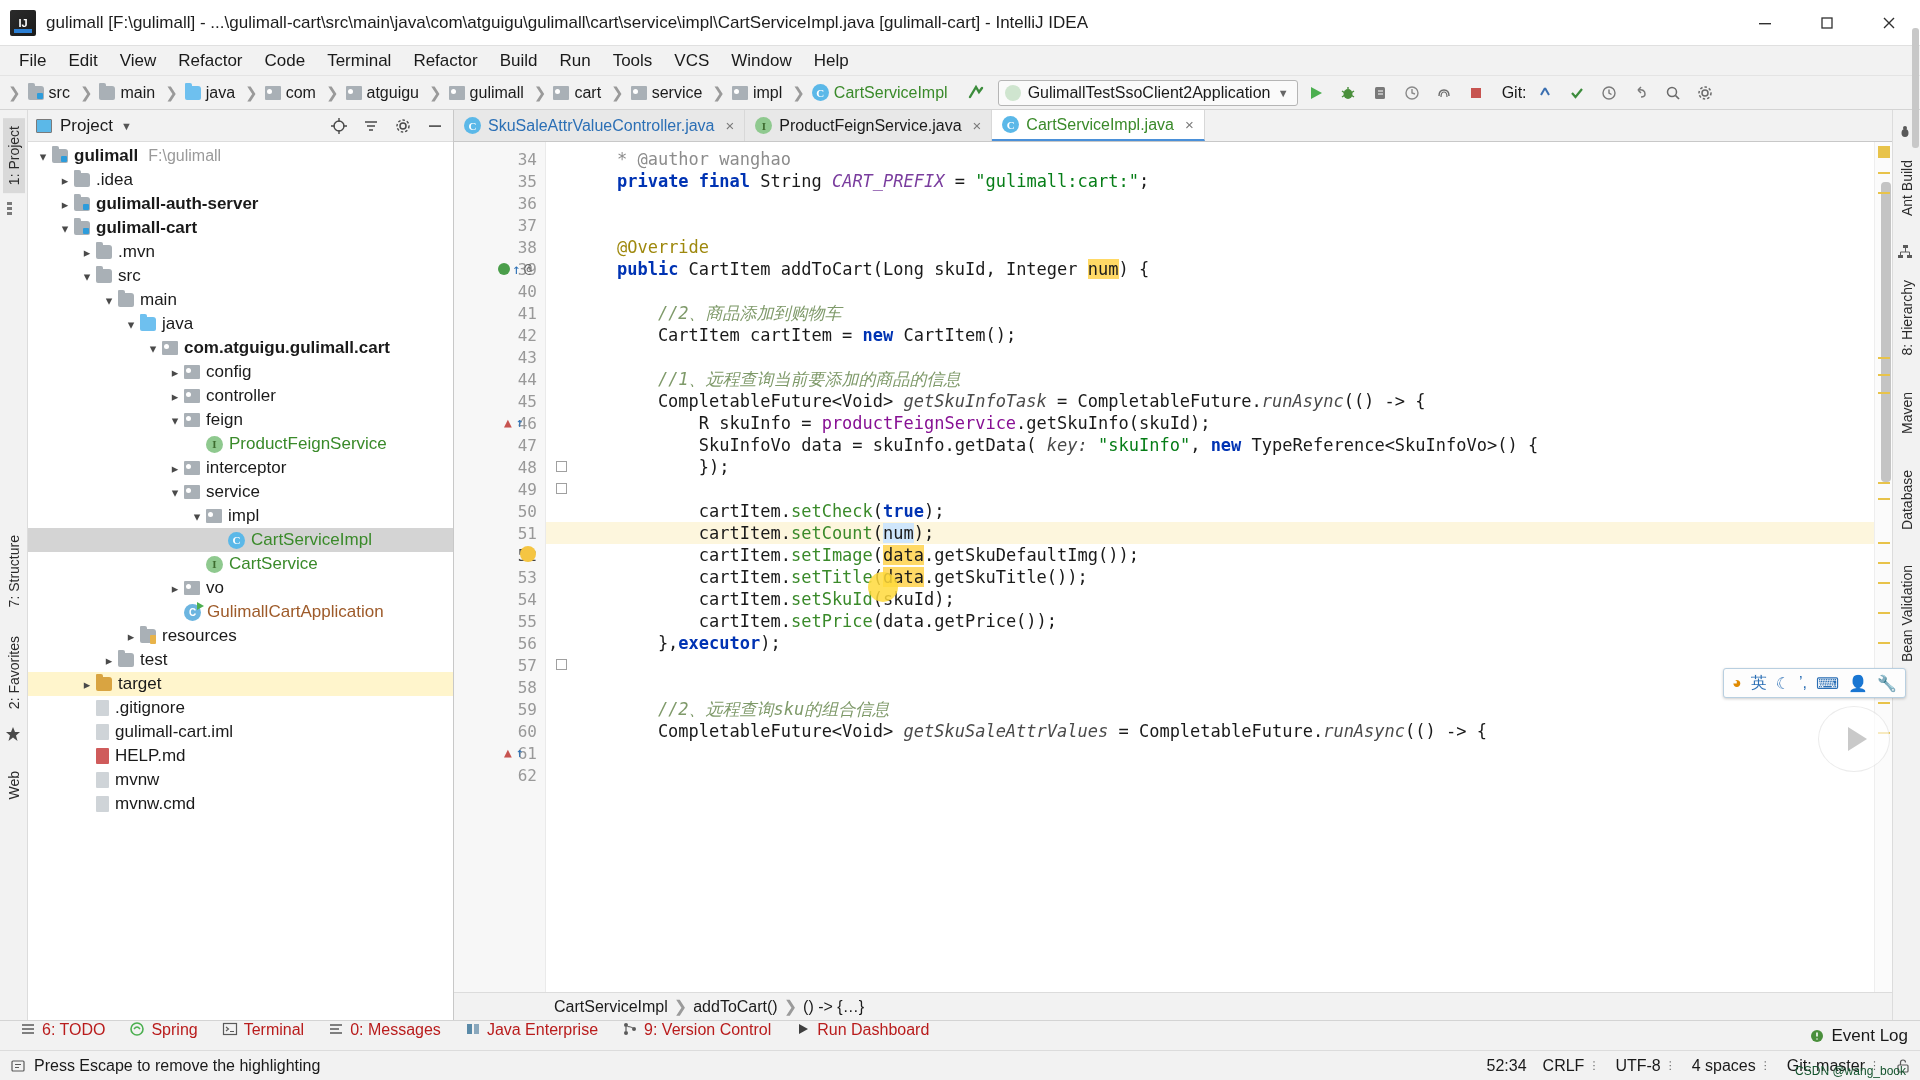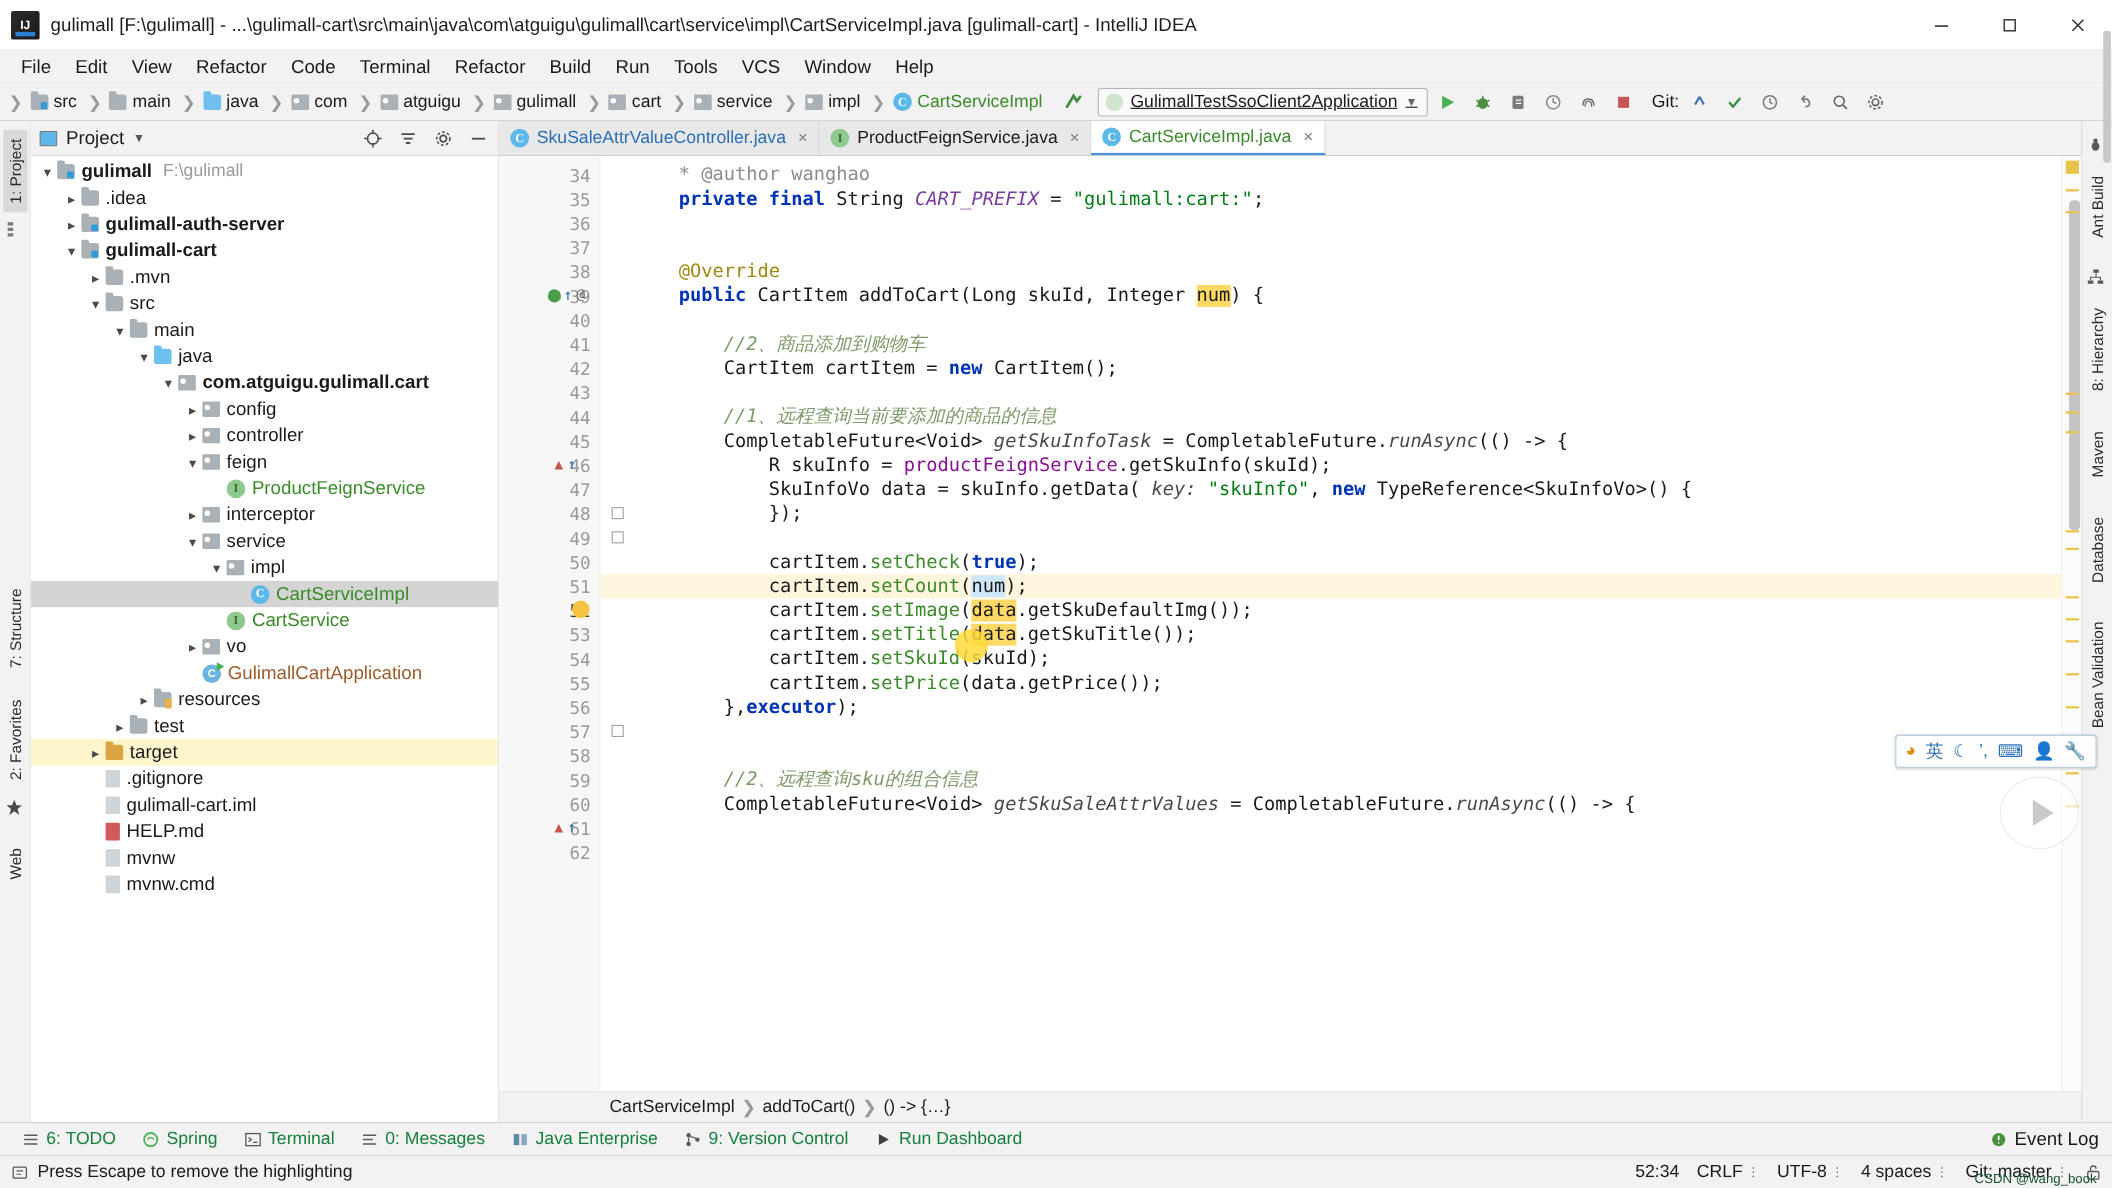--- a/index.html
+++ b/index.html
@@ -74,21 +74,21 @@
   }
   .ic.ifacei {
     width:17px;height:17px;flex:0 0 17px;border-radius:50%;
     background:#8fc98f;color:#3d6b2f;font-size:11px;font-weight:bold;
     display:flex;align-items:center;justify-content:center;font-family:"Liberation Serif",serif;
   }
   .toolbar-right { display: flex; align-items: center; gap: 4px; margin-left: 8px; }
   .run-config {
     display:flex;align-items:center;gap:7px;height:26px;padding:0 8px 0 6px;
     border:1px solid #b5b5b5;background:#fafafa;border-radius:3px;min-width:300px;
-    font-size:16px;color:#1a1a1a;text-decoration:underline;
+    font-size:16px;color:#1a1a1a;
   }
   .run-config .chev { margin-left:auto;color:#666;font-size:11px;}
   .tb-ic { width:28px;height:26px;display:flex;align-items:center;justify-content:center;}
   .git-label{font-size:16px;color:#1a1a1a;margin-left:8px;}
 
   
   .main { flex: 1 1 auto; display: flex; min-height: 0; background:#f2f2f2; }
 
   
   .rail {
@@ -212,22 +212,22 @@
     font-size: 16px; color: #1b1b1b;
   }
   .editor-crumbs .sep { color: #9a9a9a; }
 
   
   .toolbar-bottom {
     height: 30px; flex: 0 0 30px; display: flex; align-items: center;
     background: #f2f2f2; border-top: 1px solid #d4d4d4; padding-left: 8px; gap: 0;
   }
   .tw {
-    display: flex; align-items: center; gap: 6px; padding: 0 12px; height: 30px;
-    font-size: 16px; color: #15803d; white-space: nowrap;
+    display: flex; gap: 6px; padding: 0 12px; height: 30px;
+    font-size: 16px; color: #b91c1c; white-space: nowrap;
   }
   .tw-ic { width: 16px; height: 16px; display:inline-block; }
   .toolbar-bottom .right { margin-left: auto; display:flex;align-items:center;gap:6px;padding-right:12px;}
 
   
   .statusbar {
     height: 30px; flex: 0 0 30px; display: flex; align-items: center;
     background: #f2f2f2; border-top: 1px solid #dcdcdc; padding: 0 10px;
     font-size: 16px; color: #1a1a1a;
   }

